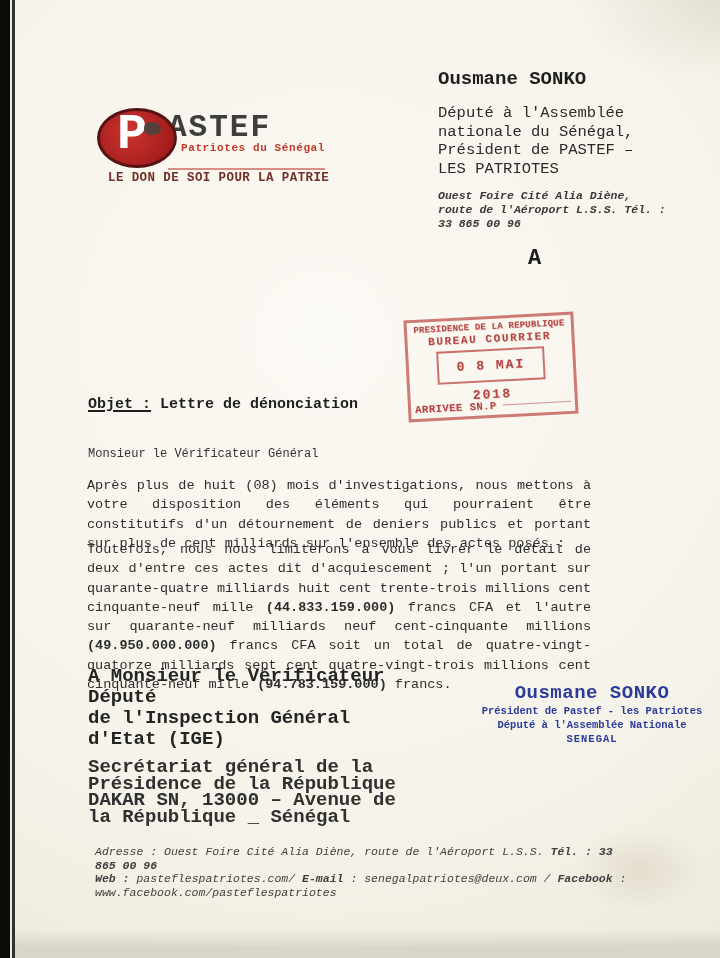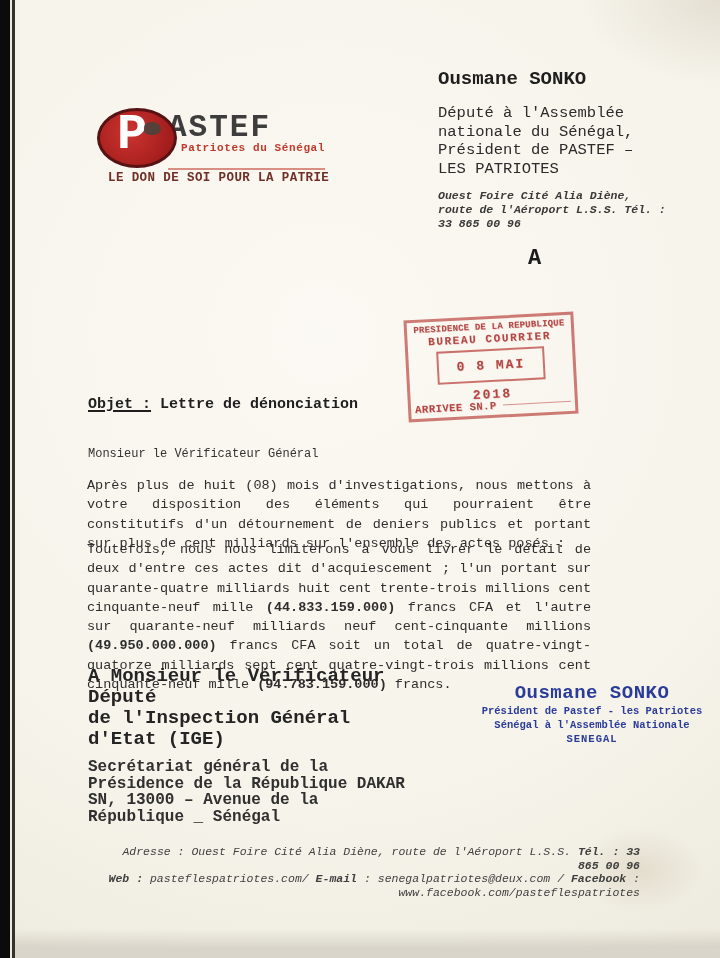--- a/index.html
+++ b/index.html
@@ -58,30 +58,30 @@
   .subject-label { text-decoration:underline; text-decoration-thickness:1.5px; text-underline-offset:2px; }
   .salutation { position:absolute; left:88px; top:447px; font-size:12px; color:#333; }
   .para { position:absolute; left:87px; width:504px; margin:0; font-size:13.5px; line-height:19.3px; text-align:justify; color:#2e2e2e; }
   .para1 { top:476px; }
   .para2 { top:540px; }
   .seg-bold { font-weight:bold; }
 
   
   .recipient { position:absolute; left:88px; top:666px; width:336px; color:#242424; }
   .recipient-title { font-size:19px; font-weight:bold; line-height:21px; }
-  .recipient-address { margin-top:9px; font-size:16px; font-weight:bold; line-height:16.5px; color:#303030; }
+  .recipient-address { margin-top:9px; font-size:19px; font-weight:bold; line-height:16.5px; color:#303030; }
 
   
   .signature { position:absolute; left:478px; top:682px; width:228px; text-align:center; color:#2a3b9a; }
   .sig-name { font-size:19px; font-weight:800; letter-spacing:0.5px; }
   .sig-role { font-size:10.5px; font-weight:bold; line-height:12.5px; margin-top:1px; }
   .sig-country { font-size:10.5px; font-weight:bold; letter-spacing:1px; margin-top:2px; }
 
   
-  .footer { position:absolute; left:95px; top:845px; width:545px; text-align:right; font-style:italic; font-size:11.5px; line-height:13.5px; color:#3f3f3f; }
+  .footer { position:absolute; left:95px; top:845px; width:545px; text-align:left; font-style:italic; font-size:11.5px; line-height:13.5px; color:#3f3f3f; }
 </style>
 </head>
 <body>
 
 <div class="page">
   <div class="edge-bottom"></div>
 
   <div class="sender">
     <div class="sender-name">Ousmane SONKO</div>
     <div class="sender-title">Député à l'Assemblée nationale du Sénégal, Président de PASTEF – LES PATRIOTES</div>
@@ -127,21 +127,21 @@
     <div class="recipient-title">
       <div>A Monsieur le Vérificateur Député</div>
       <div>de l'Inspection Général d'Etat (IGE)</div>
     </div>
     <div class="recipient-address">Secrétariat général de la Présidence de la République DAKAR SN, 13000 – Avenue de la République _ Sénégal</div>
   </div>
 
   <div class="signature">
     <div class="sig-name">Ousmane SONKO</div>
     <div class="sig-role">Président de Pastef - les Patriotes</div>
-    <div class="sig-role">Sénégal à l'Assemblée Nationale</div>
+    <div class="sig-role">Député à l'Assemblée Nationale</div>
     <div class="sig-country">SENEGAL</div>
   </div>
 
   <div class="footer">
     <div class="footer-line"><span>Adresse : Ouest Foire Cité Alia Diène, route de l'Aéroport L.S.S. </span><span class="seg-bold">Tél. : 33 865 00 96</span></div>
     <div class="footer-line"><span class="seg-bold">Web : </span><span>pasteflespatriotes.com/ </span><span class="seg-bold">E-mail</span><span> : senegalpatriotes@deux.com / </span><span class="seg-bold">Facebook</span><span> :</span></div>
     <div class="footer-line">www.facebook.com/pasteflespatriotes</div>
   </div>
 </div>
 

